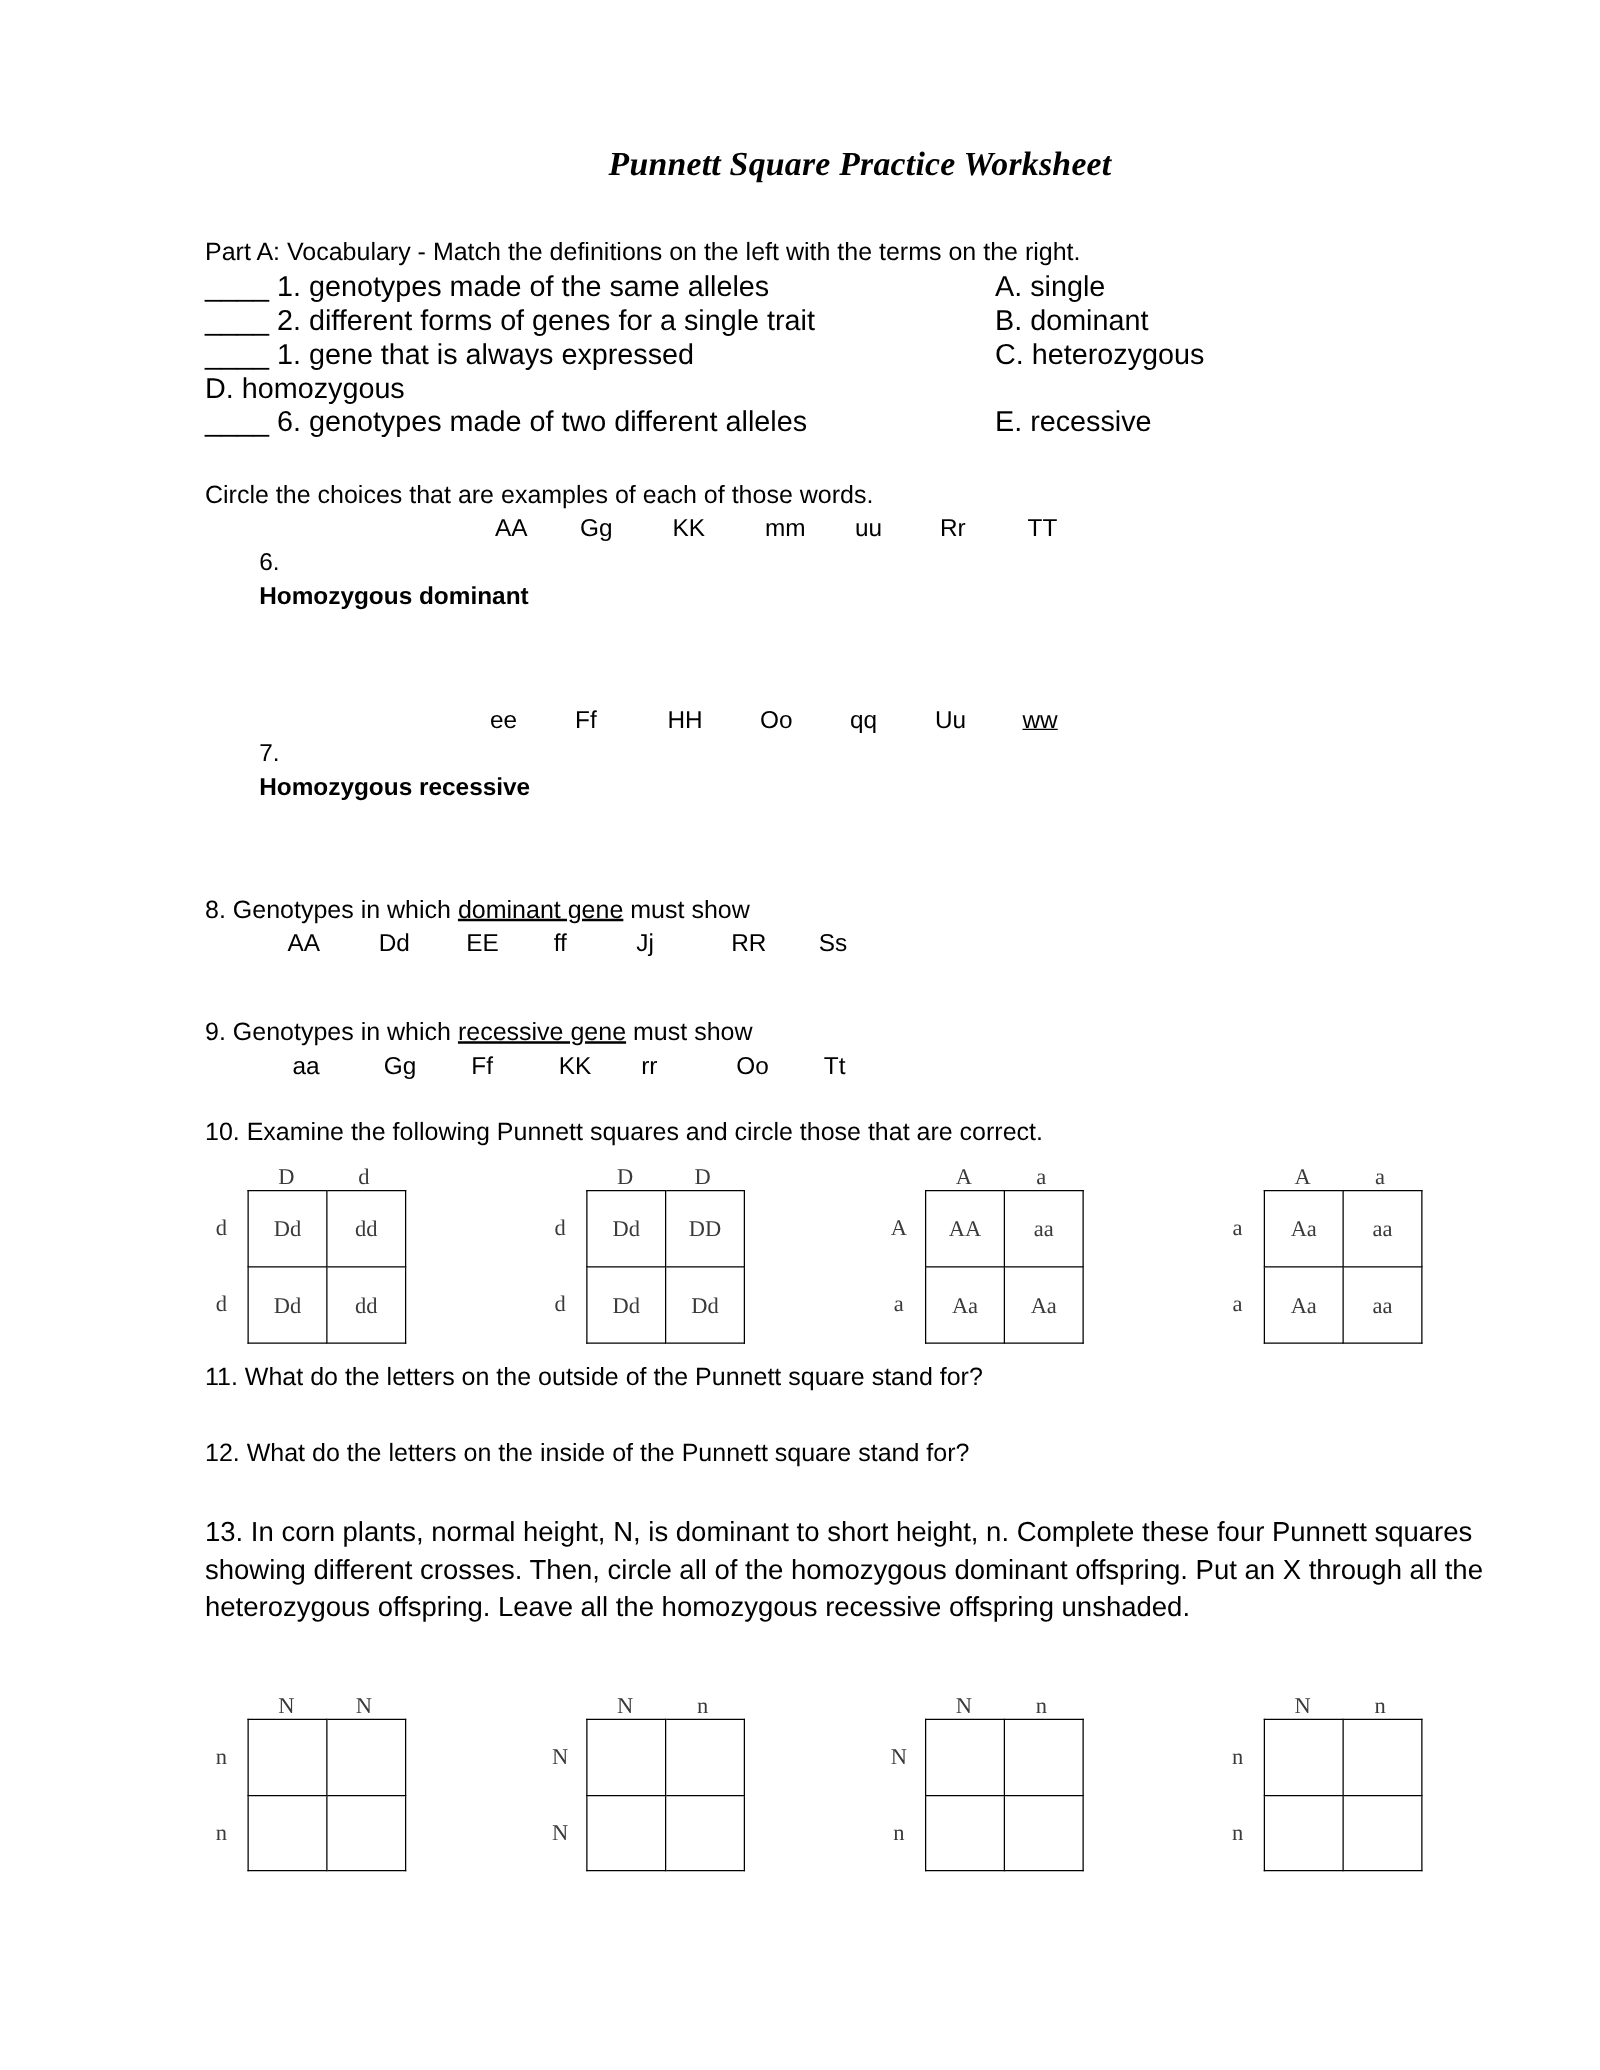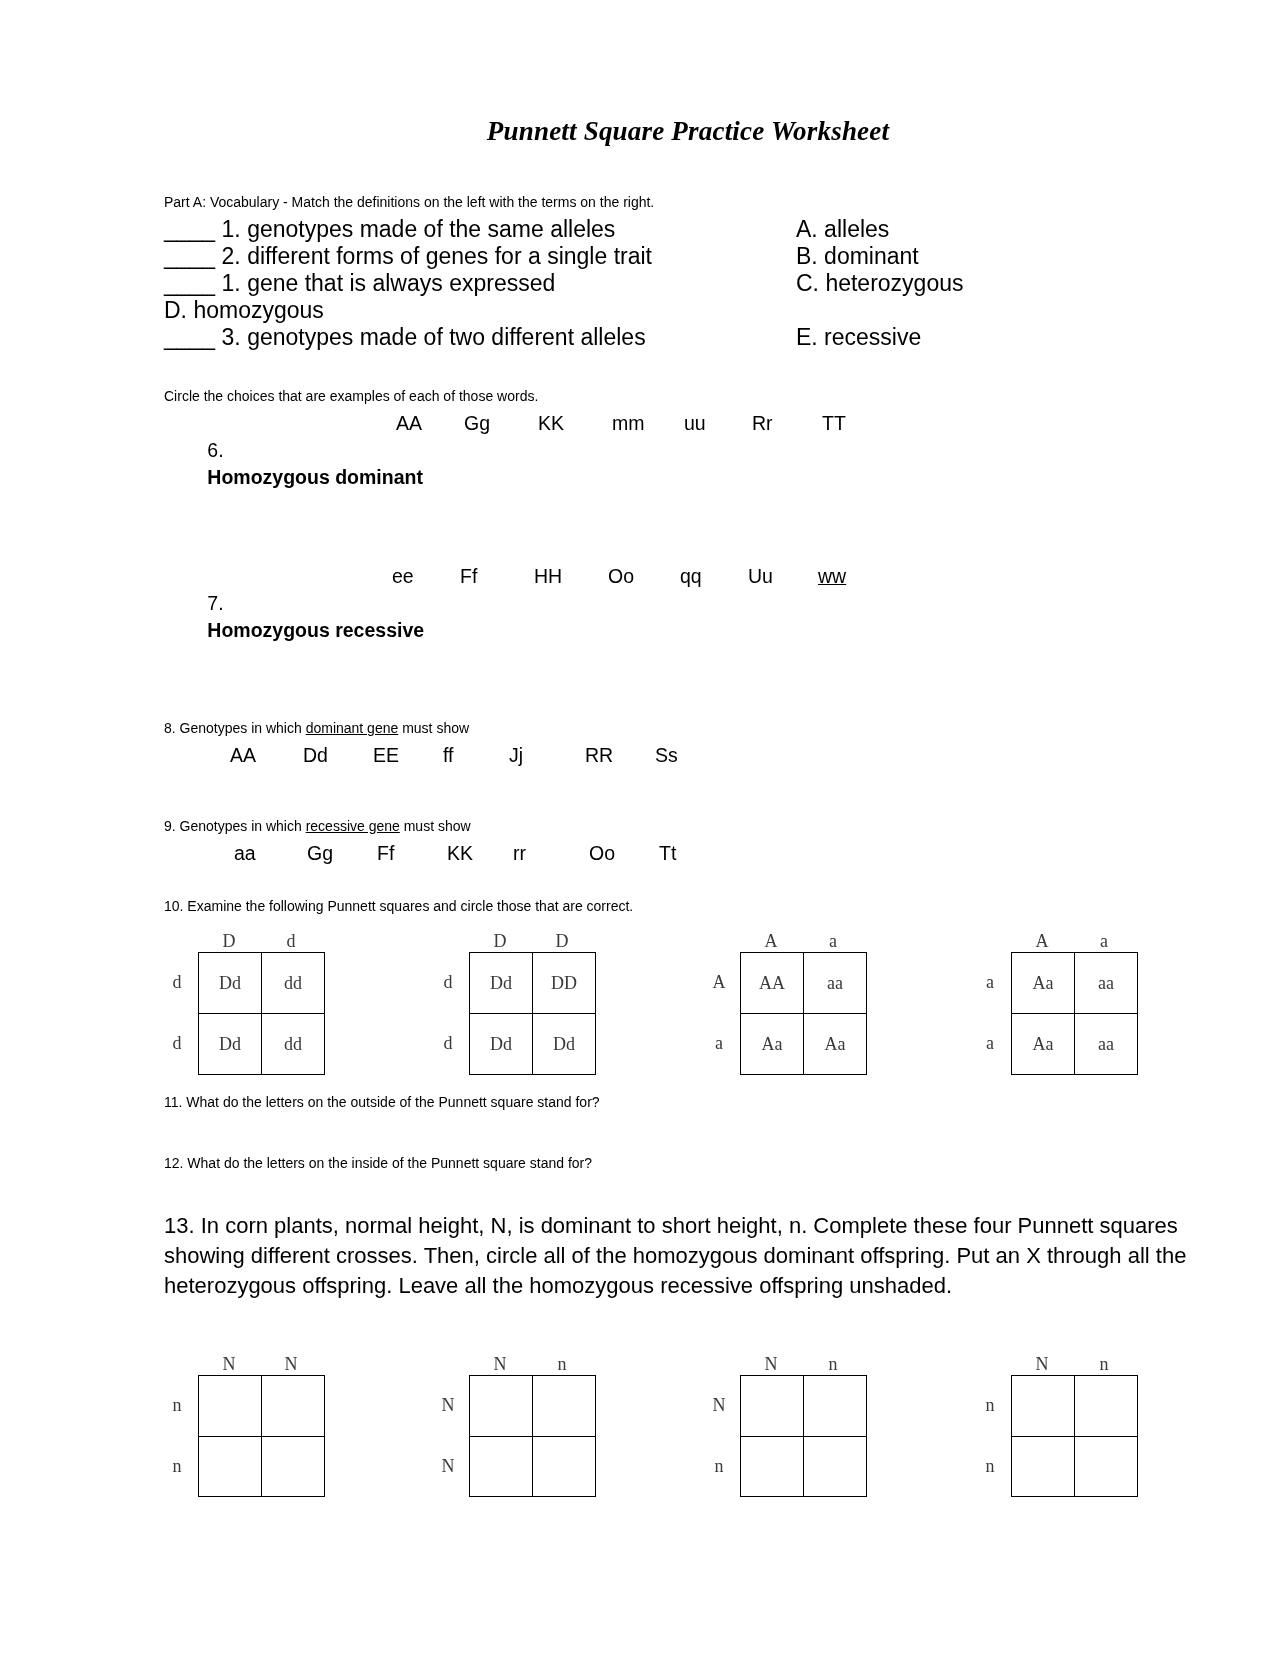--- a/index.html
+++ b/index.html
@@ -18,21 +18,21 @@
     font-family:"Liberation Serif", serif;
     font-style:italic;
     font-size:27px;
     margin:0;
     padding-top:104px;
     letter-spacing:0.2px;
   }
 
   .body-wrap { padding-left:108px; padding-right:88px; padding-top:42px; }
 
-  .ln { font-size:14px; line-height:27px; white-space:pre; }
+  .ln { font-size:20px; line-height:27px; white-space:pre; }
 
   
   .match-row { display:flex; font-size:23px; line-height:27px; }
   .match-left { width:632px; white-space:pre; }
   .match-right { white-space:pre; }
 
   .blank { letter-spacing:0px; }
 
   .spacer-sm { height:27px; }
   .spacer-md { height:32px; }
@@ -76,35 +76,35 @@
 <div class="page">
 
   <h1 class="title">Punnett Square Practice Worksheet</h1>
 
   <div class="body-wrap">
 
     <div class="ln">Part A: Vocabulary - Match the definitions on the left with the terms on the right.</div>
 
     <div class="match-row">
       <div class="match-left"><span class="blank">____</span> <span>1. genotypes made of the same alleles</span></div>
-      <div class="match-right">A. alleles</div>
+      <div class="match-right">A. single</div>
     </div>
     <div class="match-row">
       <div class="match-left"><span class="blank">____</span> <span>2. different forms of genes for a single trait</span></div>
       <div class="match-right">B. dominant</div>
     </div>
     <div class="match-row">
       <div class="match-left"><span class="blank">____</span> <span>1. gene that is always expressed</span></div>
       <div class="match-right">C. heterozygous</div>
     </div>
     <div class="match-row">
       <div class="match-right">D. homozygous</div>
     </div>
     <div class="match-row">
-      <div class="match-left"><span class="blank">____</span> <span>3. genotypes made of two different alleles</span></div>
+      <div class="match-left"><span class="blank">____</span> <span>6. genotypes made of two different alleles</span></div>
       <div class="match-right">E. recessive</div>
     </div>
 
     <div class="spacer-md"></div>
 
     <div class="ln">Circle the choices that are examples of each of those words.</div>
 
     <div class="choice-row">
       <div class="choice-label" style="width:232px;">
         <span>6.</span>

